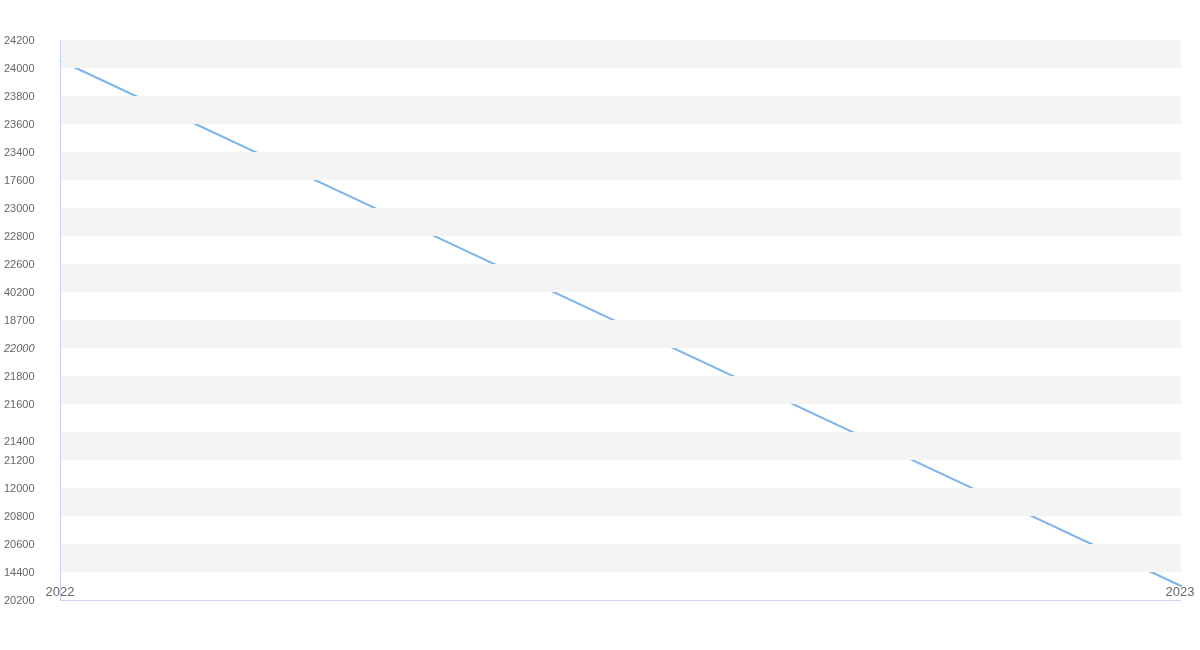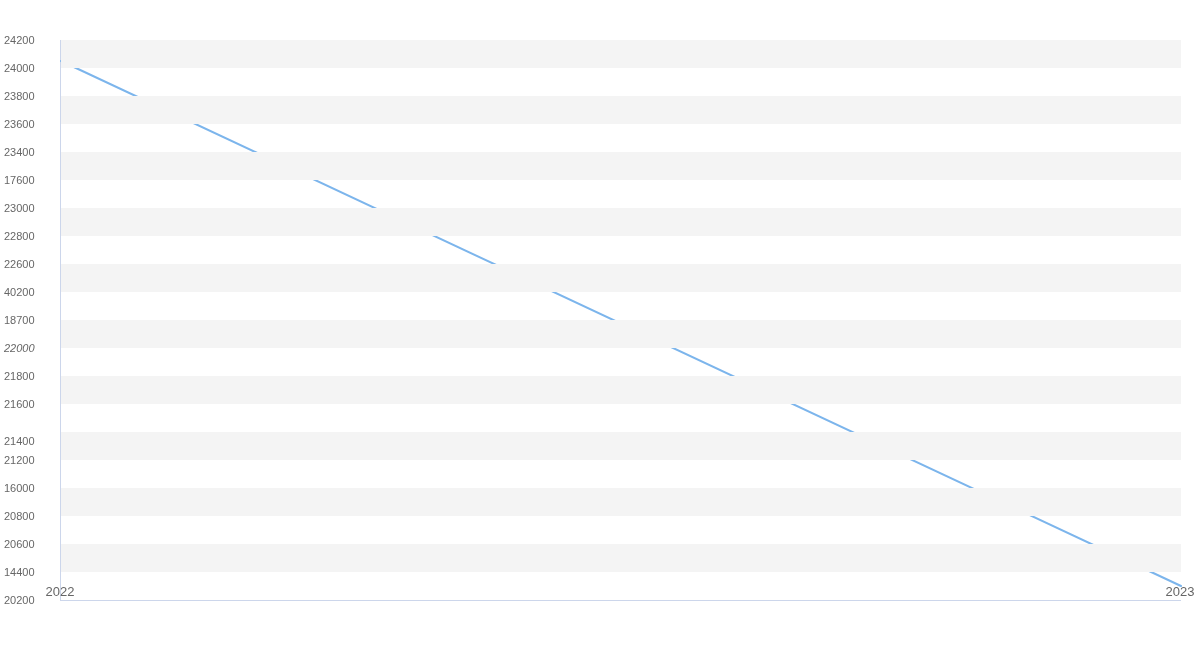--- a/index.html
+++ b/index.html
@@ -84,21 +84,21 @@
       <div class="band" style="top: 224px; height: 28px;"></div>
       <div class="band" style="top: 168px; height: 28px;"></div>
       <div class="band" style="top: 112px; height: 28px;"></div>
       <div class="band" style="top: 56px; height: 28px;"></div>
       <div class="band" style="top: 0px; height: 28px;"></div>
     </div>
 <div class="ytick-label" style="top: 600px;">20200</div>
     <div class="ytick-label" style="top: 572px;">14400</div>
     <div class="ytick-label" style="top: 544px;">20600</div>
     <div class="ytick-label" style="top: 516px;">20800</div>
-    <div class="ytick-label" style="top: 488px;">16000</div>
+    <div class="ytick-label" style="top: 488px;">12000</div>
     <div class="ytick-label" style="top: 460px;">21200</div>
     <div class="ytick-label" style="top: 441px;">21400</div>
     <div class="ytick-label" style="top: 404px;">21600</div>
     <div class="ytick-label" style="top: 376px;">21800</div>
     <div class="ytick-label" style="top: 348px; font-style: italic;">22000</div>
     <div class="ytick-label" style="top: 320px;">18700</div>
     <div class="ytick-label" style="top: 292px;">40200</div>
     <div class="ytick-label" style="top: 264px;">22600</div>
     <div class="ytick-label" style="top: 236px;">22800</div>
     <div class="ytick-label" style="top: 208px;">23000</div>

